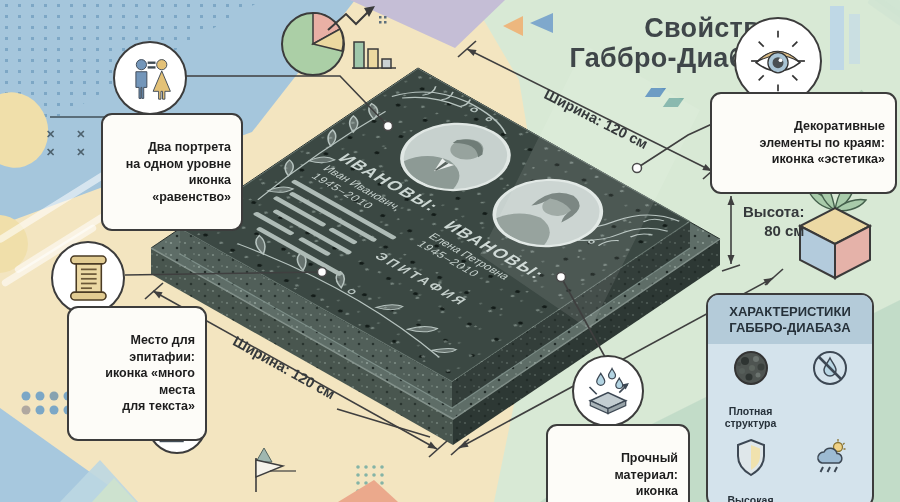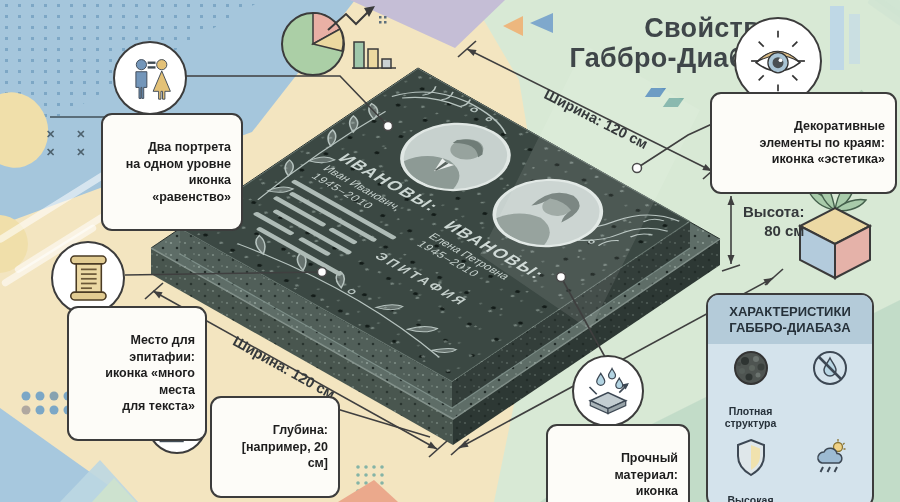--- a/index.html
+++ b/index.html
@@ -440,22 +440,20 @@
 
   <div class="abs callout ml" style="left:101px;top:113px;width:142px;">Два портрета
 на одном уровне
 иконка «равенство»</div>
   <div class="abs callout ml" style="left:710px;top:92px;width:187px;">Декоративные
 элементы по краям:
 иконка «эстетика»</div>
   <div class="abs callout ml" style="left:32px;top:306px;width:140px;margin-left:35px;">Место для эпитафии:
 иконка «много места
 для текста»</div>
-  <div class="abs callout ml" style="left:210px;top:396px;width:130px;">Глубина:
-[например, 20 см]</div>
   <div class="abs callout ml" style="left:546px;top:424px;width:144px;">Прочный материал:
 иконка
 «влагостойкость»</div>
 
   <div class="abs panel">
     <div class="panel-head ml">ХАРАКТЕРИСТИКИ
 ГАББРО-ДИАБАЗА</div>
     <div class="panel-body">
       <div class="pitem">
         <svg width="40" height="40" viewBox="0 0 40 40">

